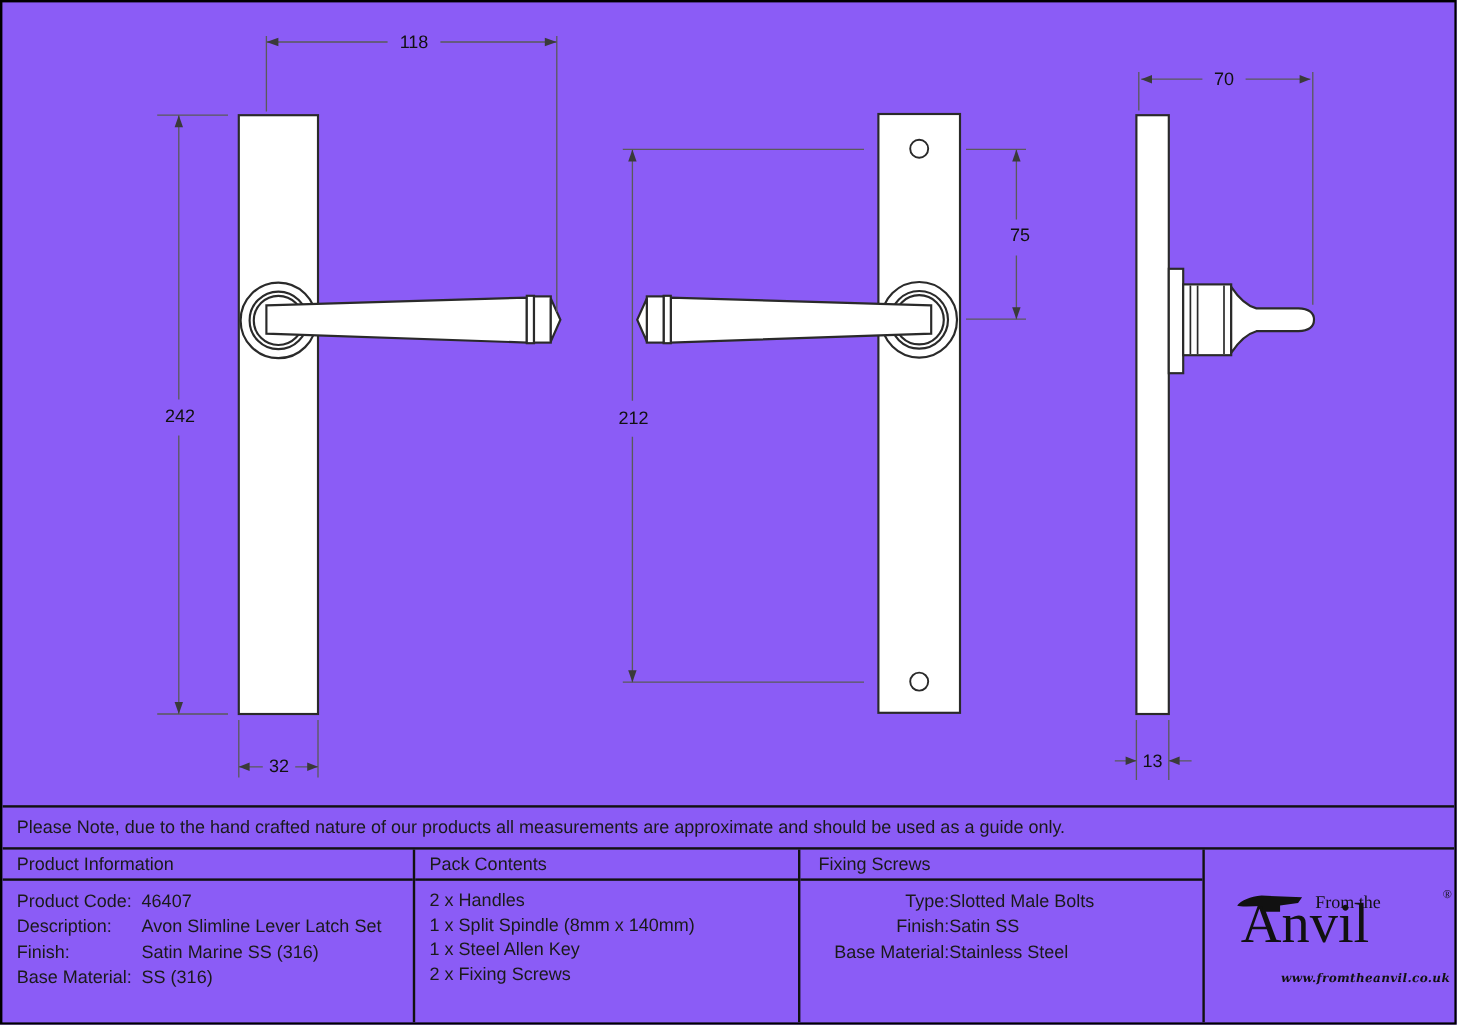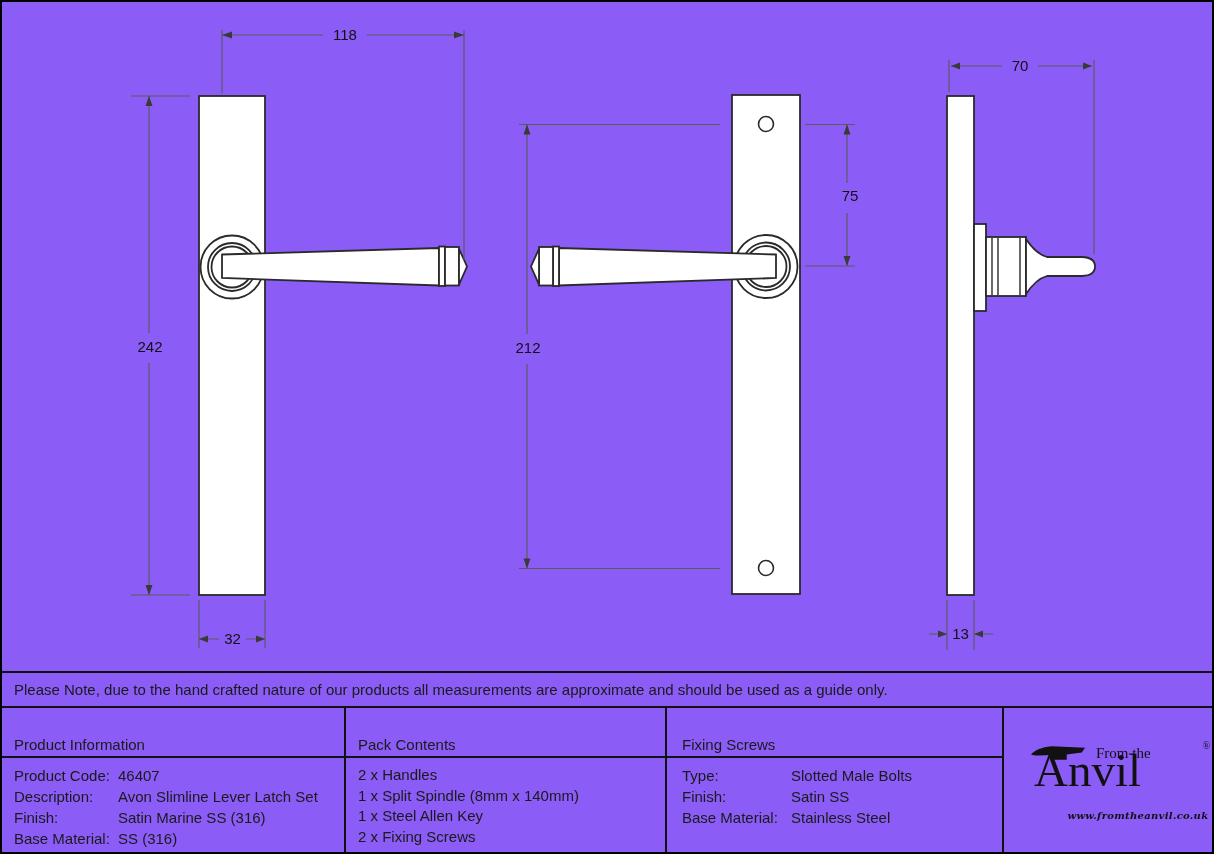--- a/index.html
+++ b/index.html
@@ -33,27 +33,27 @@
   .info-table { height:146px; border-top:2px solid #111; display:flex; }
   .col { height:100%; }
   .col-sep { border-right:2px solid #111; }
   .col-product { width:344px; }
   .col-pack { width:321px; }
   .col-screws { width:337px; }
   .col-logo { width:208px; display:flex; align-items:center; justify-content:flex-end; }
   .col-header {
     height:26px; border-bottom:2px solid #111;
     display:flex; align-items:center;
-    padding-left:12px; font-size:15px;margin-top:24px;
+    padding-left:12px; font-size:15px;
   }
   .col-body { padding:7px 6px 0 12px; font-size:15px; }
   .kv-row { display:flex; line-height:21px; }
   .kv-label { flex:0 0 104px; }
   .col-screws .kv-label { flex:0 0 109px; }
-  .col-screws .col-header, .col-screws .col-body { padding-left:15px; }
+  .col-screws .col-header, .col-screws .col-body { padding-left:15px;text-align:right; }
   .pc-item { line-height:20.5px; }
 
   
   .logo { position:relative; width:182px; height:86px; }
   .anvil-word {
     position:absolute; left:4px; top:10px;
     font-family:"Liberation Serif", serif;
     font-size:47px; line-height:47px; color:#111; letter-spacing:0px;
   }
   .anvil-icon-svg { position:absolute; left:0px; top:7px; width:58px; height:21px; }

